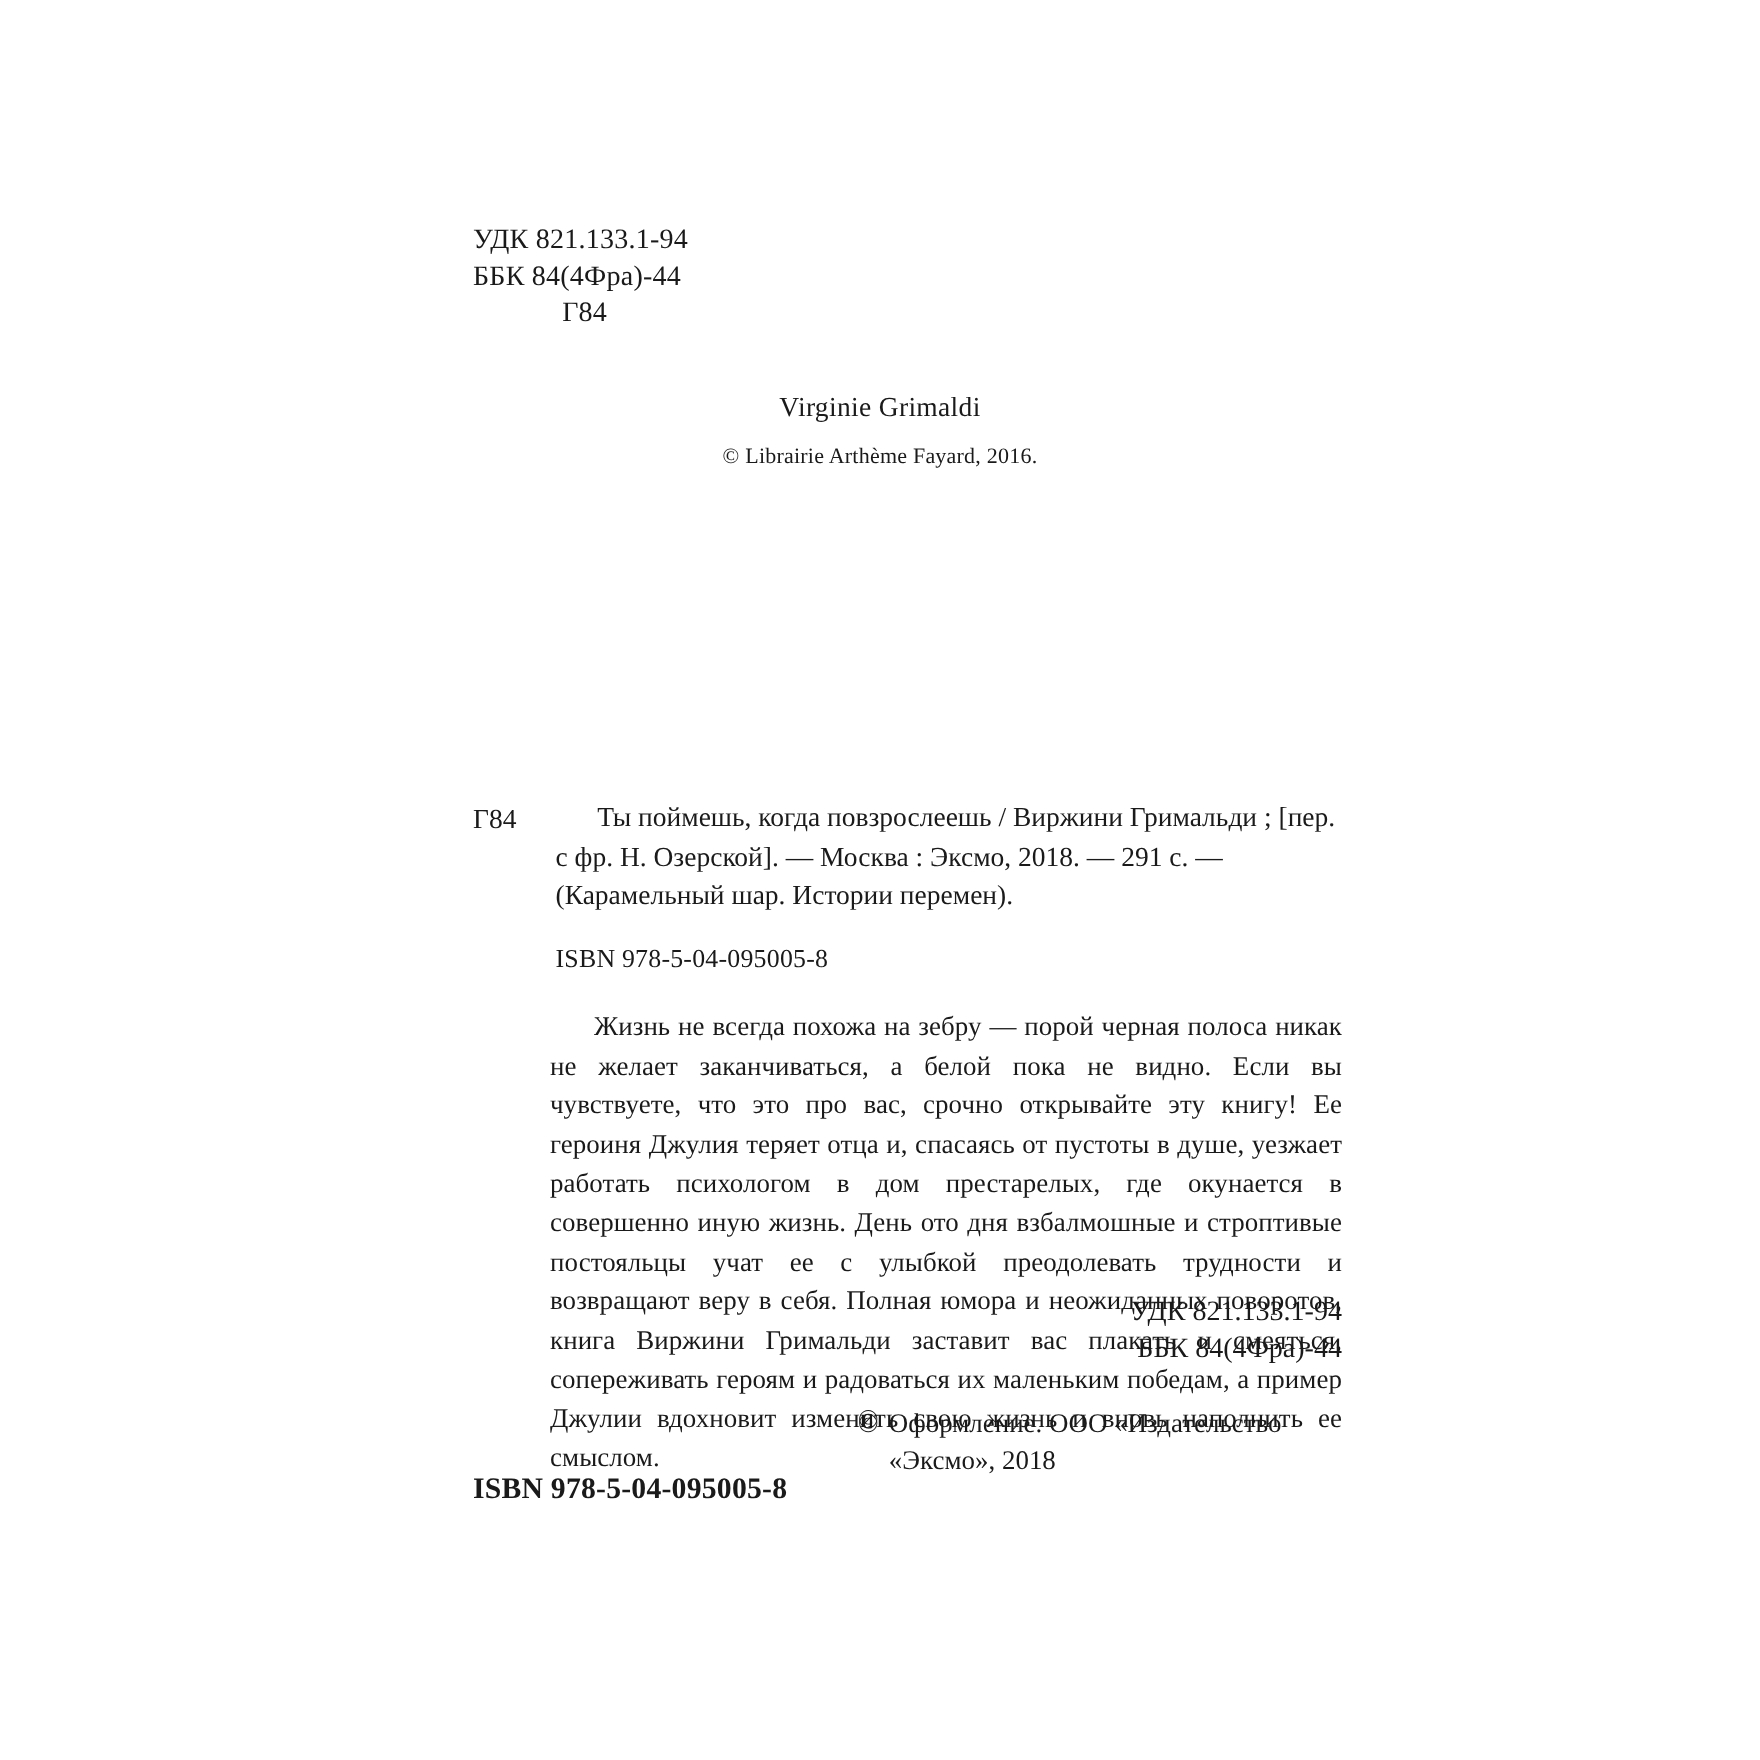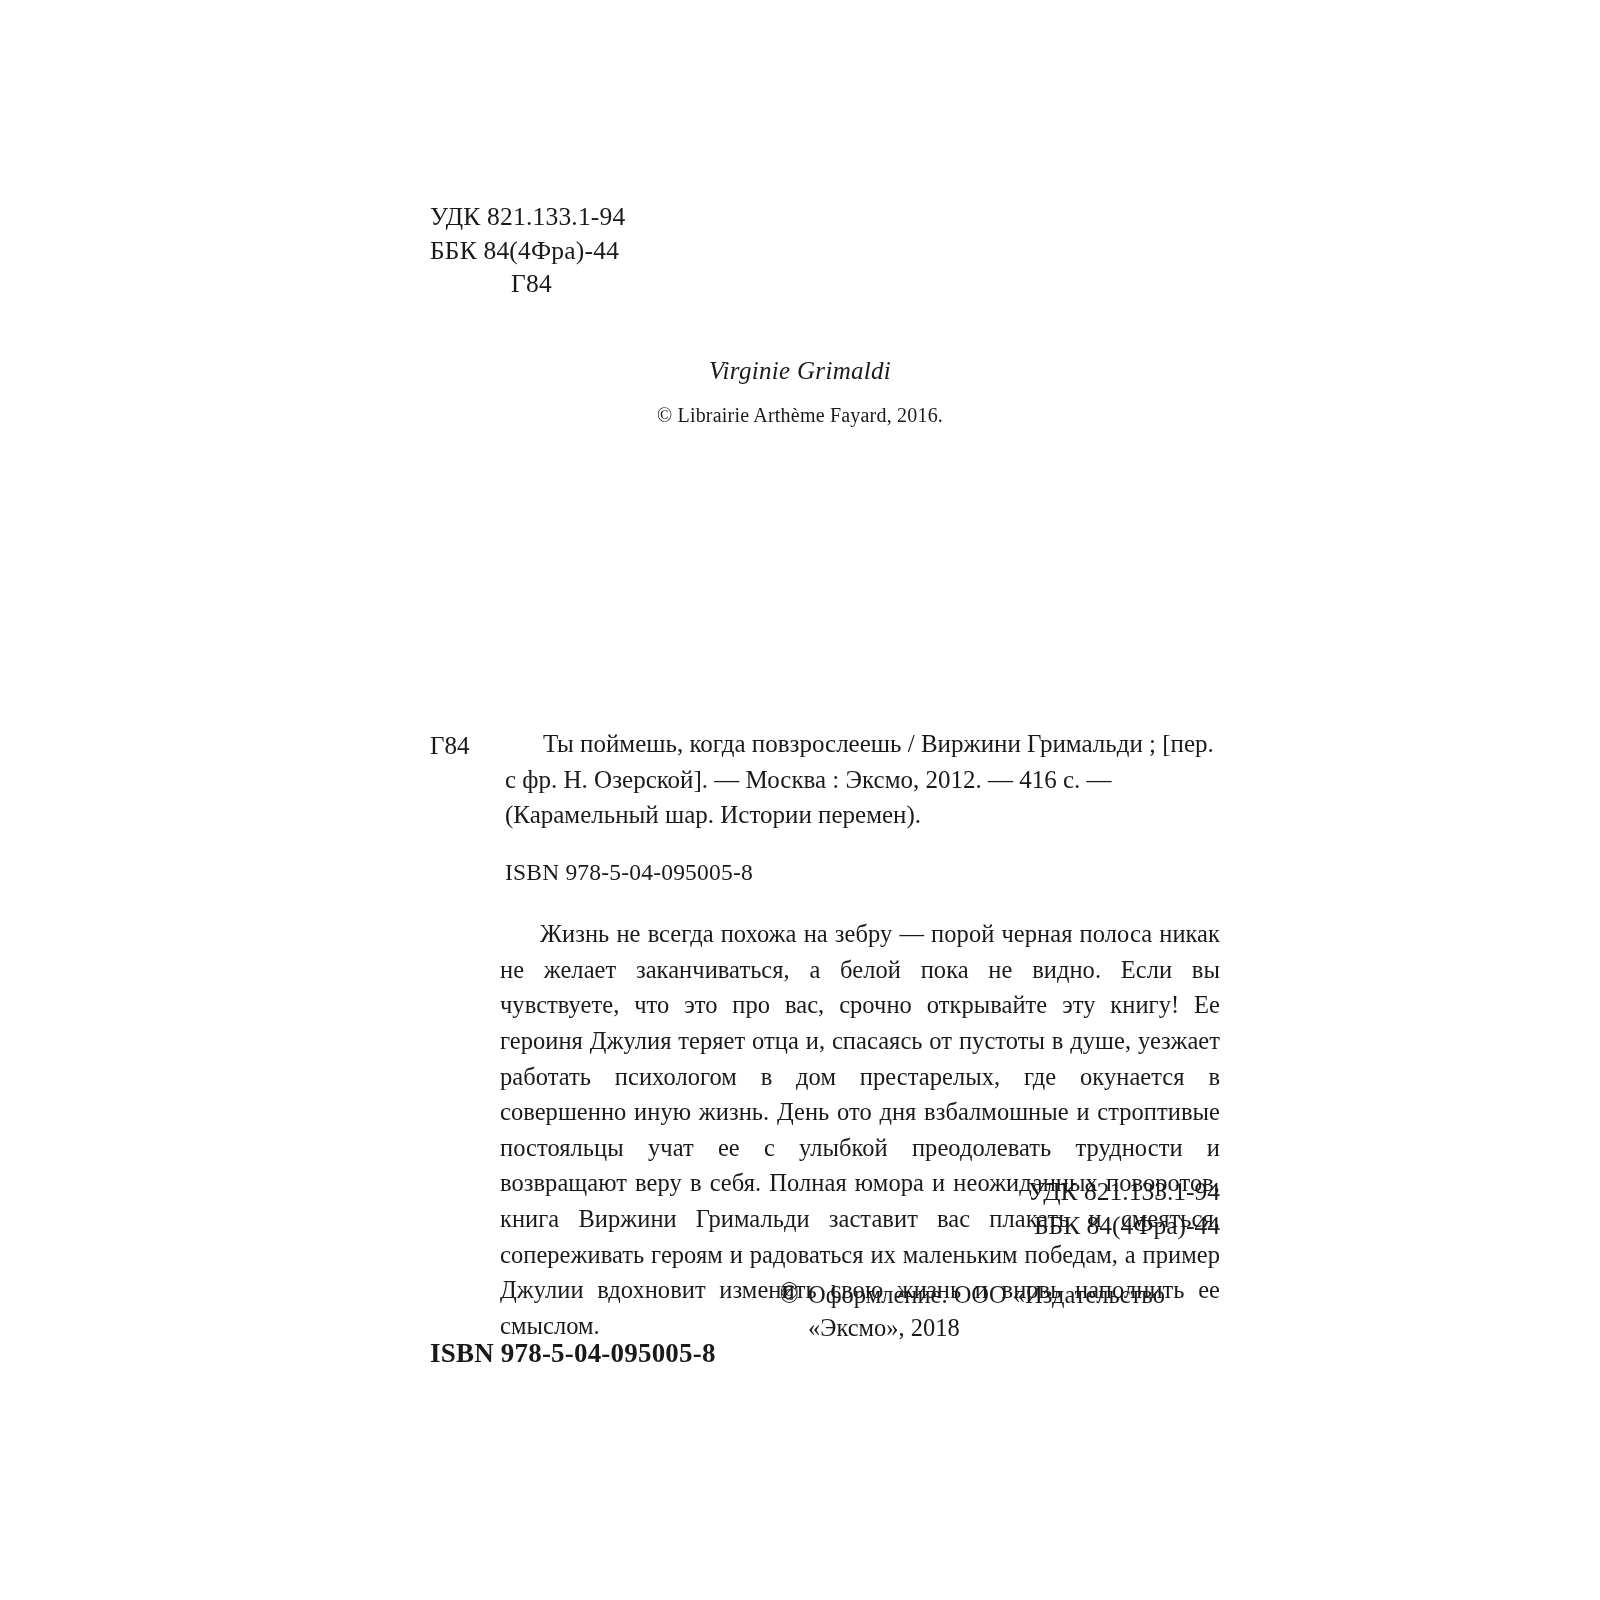--- a/index.html
+++ b/index.html
@@ -46,21 +46,20 @@
   .orig-block {
     position: absolute;
     left: 0;
     top: 357px;
     width: 1600px;
     text-align: center;
   }
   .orig-author {
     font-size: 25px;
     letter-spacing: 0.3px;
-    font-style: italic;
   }
   .orig-title {
     font-size: 25.5px;
     margin-top: 11px;
     letter-spacing: 0.9px;
   }
   .orig-copyright {
     font-size: 20px;
     margin-top: 19px;
     letter-spacing: 0.2px;
@@ -169,21 +168,21 @@
   </div>
 
   <div class="orig-block">
     <div class="orig-author">Virginie Grimaldi</div>
     <div class="orig-copyright">© Librairie Arthème Fayard, 2016.</div>
   </div>
 
   <div class="cip">
     <div class="cip-body">
       <span class="cip-sigla">Г84</span>
-      <div class="cip-desc">Ты поймешь, когда повзрослеешь / Виржини Гримальди ; [пер. с фр. Н. Озерской]. — Москва : Эксмо, 2012. — 416 с. — (Карамельный шар. Истории перемен).</div>
+      <div class="cip-desc">Ты поймешь, когда повзрослеешь / Виржини Гримальди ; [пер. с фр. Н. Озерской]. — Москва : Эксмо, 2018. — 291 с. — (Карамельный шар. Истории перемен).</div>
     </div>
     <div class="cip-isbn">ISBN 978-5-04-095005-8</div>
   </div>
 
   <div class="annotation">Жизнь не всегда похожа на зебру — порой черная полоса никак не желает заканчиваться, а белой пока не видно. Если вы чувствуете, что это про вас, срочно открывайте эту книгу! Ее героиня Джулия теряет отца и, спасаясь от пустоты в душе, уезжает работать психологом в дом престарелых, где окунается в совершенно иную жизнь. День ото дня взбалмошные и строптивые постояльцы учат ее с улыбкой преодолевать трудности и возвращают веру в себя. Полная юмора и неожиданных поворотов, книга Виржини Гримальди заставит вас плакать и смеяться, сопереживать героям и радоваться их маленьким победам, а пример Джулии вдохновит изменить свою жизнь и вновь наполнить ее смыслом.</div>
 
   <div class="udk-repeat">
     <div>УДК 821.133.1-94</div>
     <div>ББК 84(4Фра)-44</div>
   </div>

